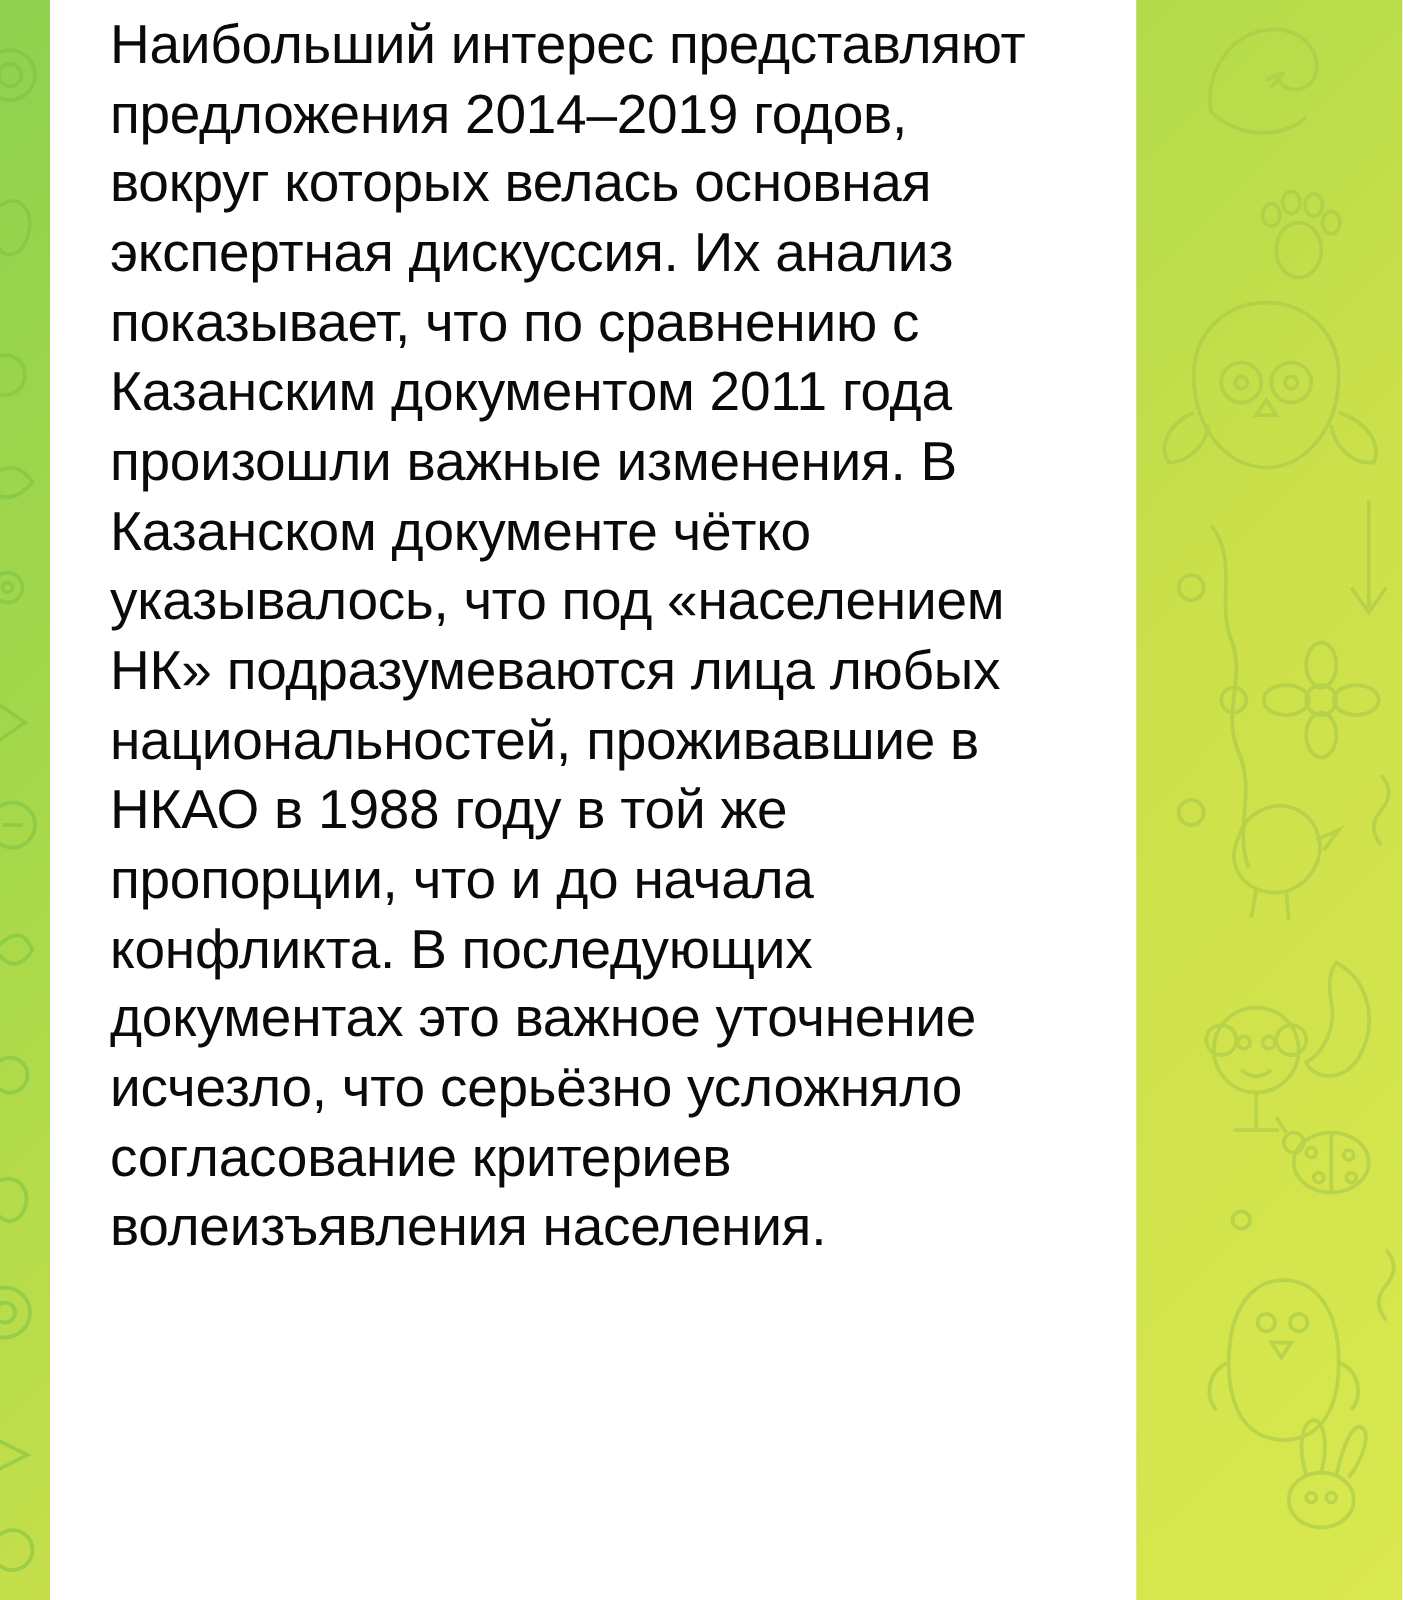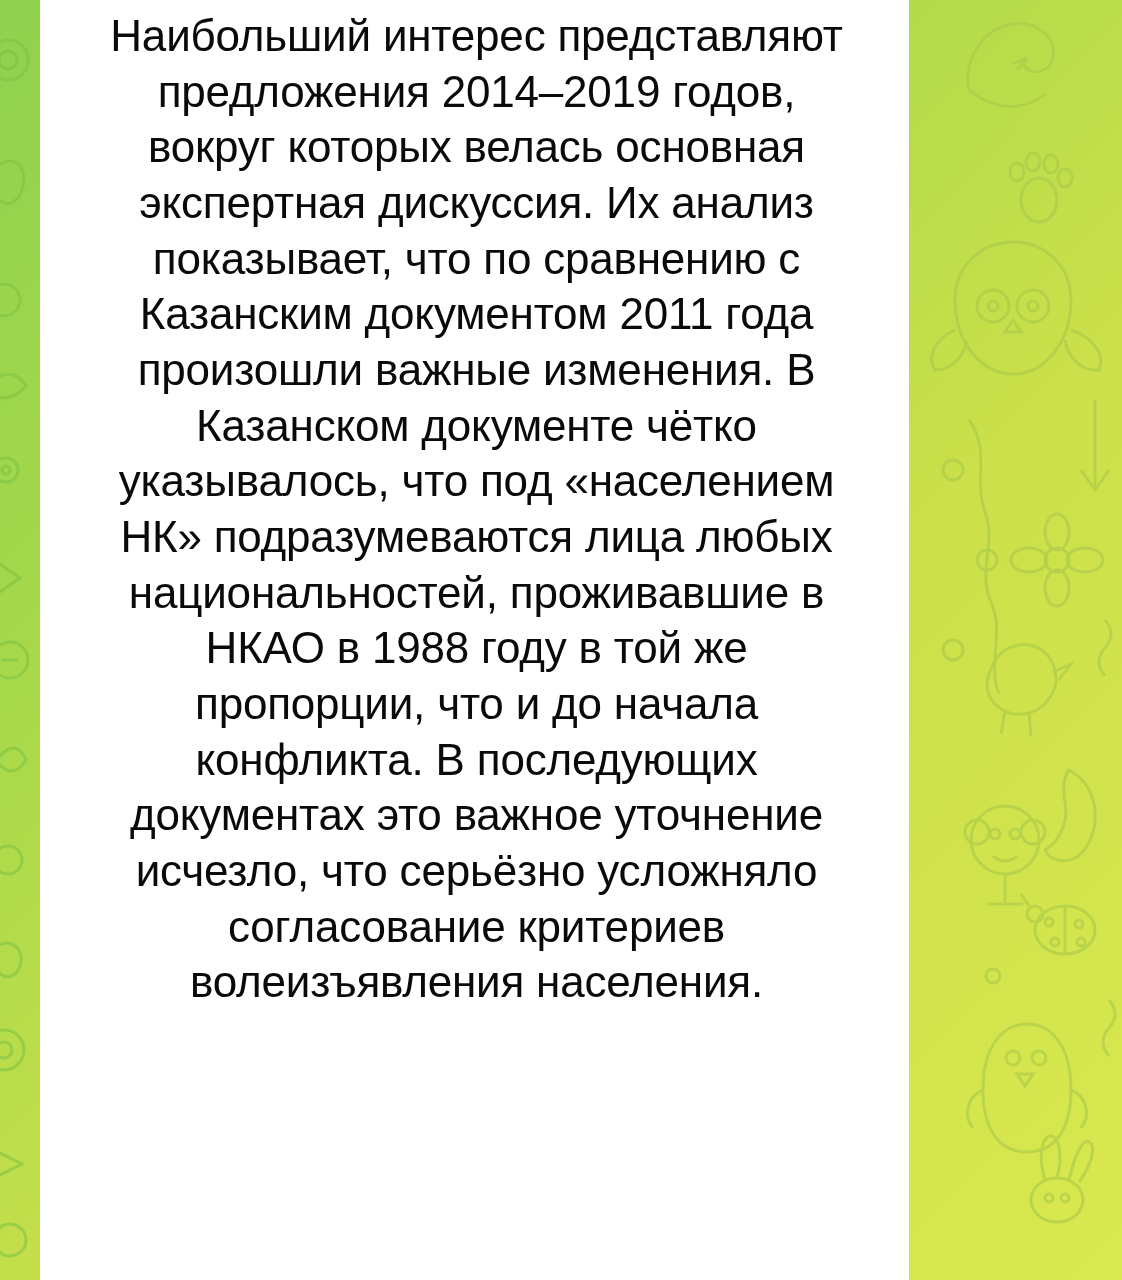--- a/index.html
+++ b/index.html
@@ -12,21 +12,20 @@
     height: 1280px;
     overflow: hidden;
     font-family: "Liberation Sans", sans-serif;
   }
   .screen {
     position: relative;
     width: 1122px;
     height: 1280px;
     overflow: hidden;
     background: linear-gradient(135deg, #8fd14f 0%, #a8d94a 30%, #cbe04a 60%, #d9e84f 100%);
-    text-align: center;
   }
   
   .doodle-layer {
     position: absolute;
     top: 0;
     bottom: 0;
     overflow: hidden;
     pointer-events: none;
   }
   .doodle-left {

